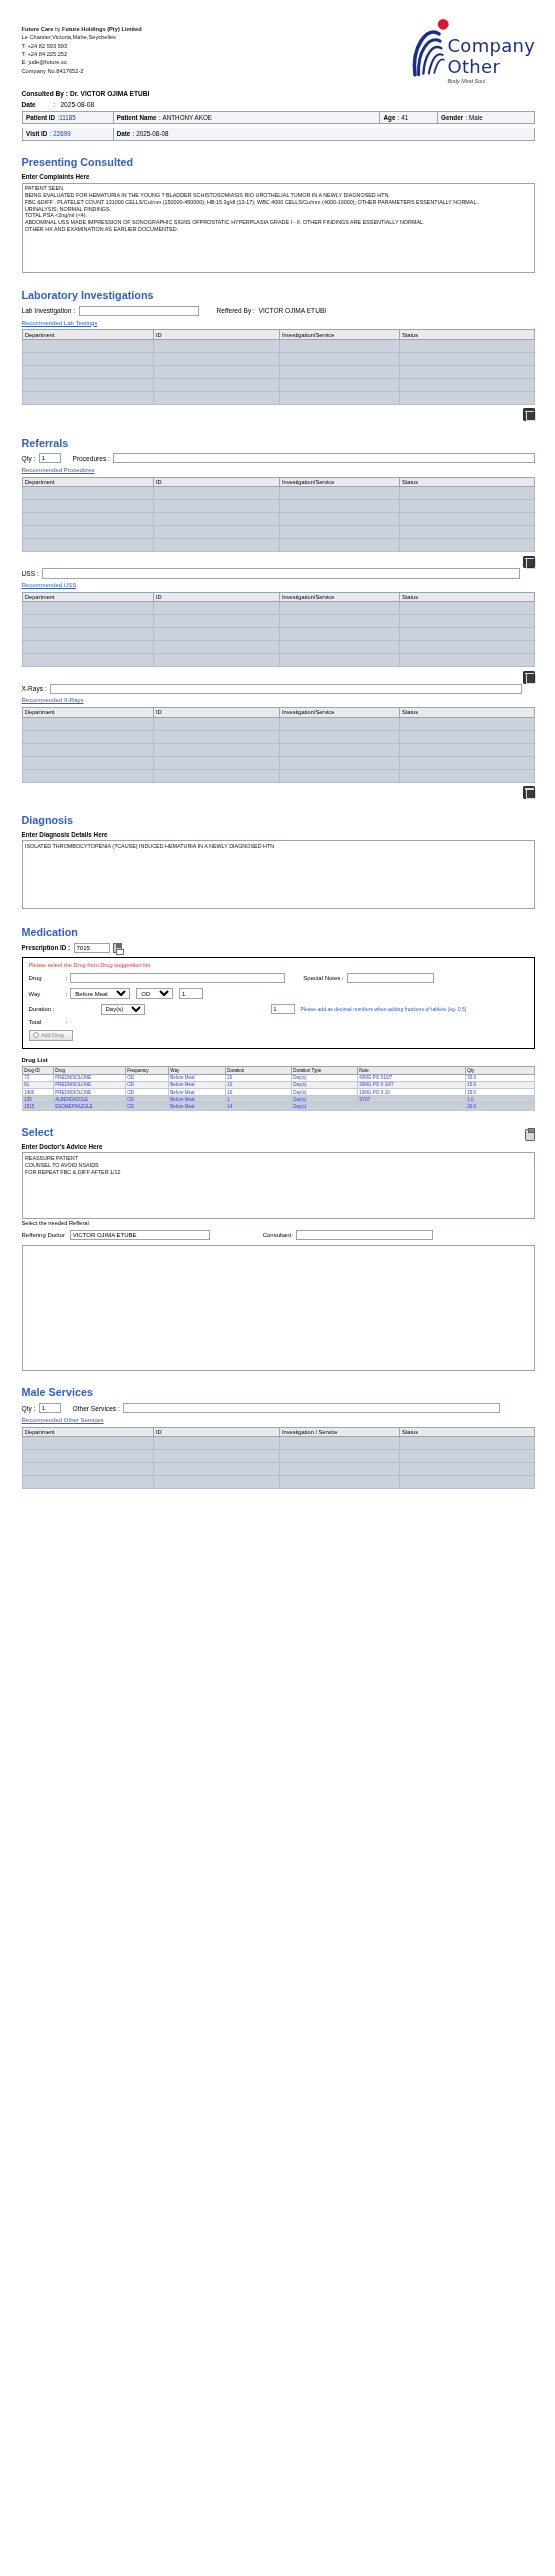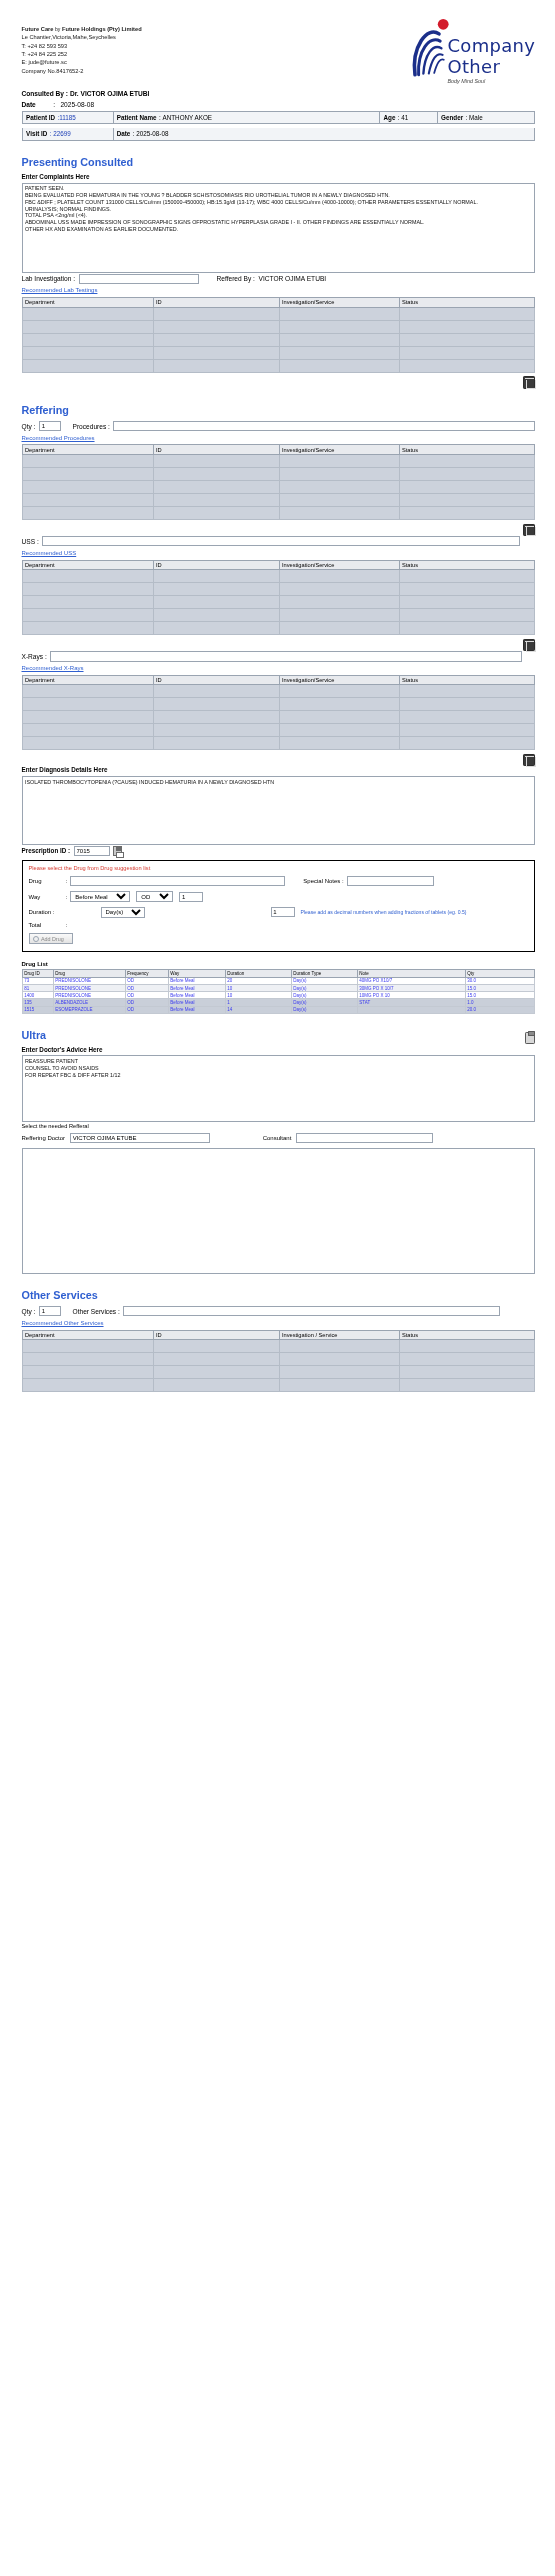--- a/index.html
+++ b/index.html
@@ -264,20 +264,21 @@
   <div class="sub-lbl">Enter Complaints Here</div>
   <textarea class="ta" rows="14" style="height: 90px;">PATIENT SEEN.
 BEING EVALUATED FOR HEMATURIA IN THE YOUNG ? BLADDER SCHISTOSOMIASIS RIO UROTHELIAL TUMOR IN A NEWLY DIAGNOSED HTN.
 FBC &amp;DIFF ; PLATELET COUNT 131000 CELLS/Cu/mm (150000-450000); HB:15.3g/dl (13-17); WBC 4000 CELLS/Cu/mm (4000-10000); OTHER PARAMETERS ESSENTIALLY NORMAL.
 URINALYSIS; NORMAL FINDINGS.
 TOTAL PSA &lt;2ng/ml (&lt;4).
 ABDOMINAL USS MADE IMPRESSION OF SONOGRAPHIC SIGNS OFPROSTATIC HYPERPLASIA GRADE I - II. OTHER FINDINGS ARE ESSENTIALLY NORMAL.
 OTHER HX AND EXAMINATION AS EARLIER DOCUMENTED.</textarea>
 
   
+  <h2 class="sect">Laboratory  Investigations</h2>
   <div class="inline">
     <span>Lab Investigation :</span>
     <input class="txt" style="width: 120px;" value="">
     <span style="margin-left:14.3px">Reffered By :</span>
     <span style="font-weight:normal">VICTOR OJIMA ETUBI</span>
   </div>
   <div class="rec-link">Recommended Lab Testings</div>
   <table class="grid">
     <thead>
       <tr>
@@ -318,21 +319,21 @@
           <td></td>
           <td></td>
         </tr>
     </tbody>
   </table>
   <div class="trash-row">
     <div class="trash"></div>
   </div>
 
   
-  <h2 class="sect">Reffering</h2>
+  <h2 class="sect">Referrals</h2>
   <div class="inline">
     <span>Qty :</span>
     <input class="txt" style="width: 21.5px;" value="1">
     <span style="margin-left:8.4px">Procedures :</span>
     <input class="txt" style="flex: 1 1 0%; width: 383px;" value="">
   </div>
   <div class="rec-link">Recommended Procedures</div>
   <table class="grid">
     <thead>
       <tr>
@@ -477,24 +478,26 @@
           <td></td>
           <td></td>
         </tr>
     </tbody>
   </table>
   <div class="trash-row">
     <div class="trash"></div>
   </div>
 
   
+  <h2 class="sect">Diagnosis</h2>
   <div class="sub-lbl">Enter Diagnosis Details Here</div>
   <textarea class="ta" style="height: 69px;">ISOLATED THROMBOCYTOPENIA (?CAUSE) INDUCED HEMATURIA IN A NEWLY DIAGNOSED HTN</textarea>
 
   
+  <h2 class="sect">Medication</h2>
   <div class="presc-row">
     <span class="lbl">Prescription ID :</span>
     <input class="presc-id" value="7015" style="">
     <div class="save-ico"></div>
   </div>
 
   <div class="med-box">
     <div class="warn">Please select the Drug from Drug suggestion list</div>
 
     <div class="med-line">
@@ -600,42 +603,42 @@
         <td>14</td>
         <td>Day(s)</td>
         <td></td>
         <td>20.0</td>
       </tr>
     </tbody>
   </table>
 
   
   <div class="advice-head">
-    <h2 class="sect">Ultra</h2>
+    <h2 class="sect">Select</h2>
     <div style="padding-top:18px">
       <div class="clipboard"></div>
     </div>
   </div>
   <div class="sub-lbl">Enter Doctor's Advice Here</div>
   <textarea class="ta" style="height: 67px;">REASSURE PATIENT
 COUNSEL TO AVOID NSAIDS
 FOR REPEAT FBC &amp; DIFF AFTER 1/12</textarea>
 
   
   <div class="small">Select the needed Refferal</div>
   <div class="ref-row">
     <span>Reffering Doctor</span>
     <input class="txt" style="width: 140px;" value="VICTOR OJIMA ETUBE">
     <span style="margin-left:48px">Consultant</span>
     <input class="txt" style="width: 137px;" value="">
   </div>
   <div class="ref-big"></div>
 
   
-  <h2 class="sect">Other Services</h2>
+  <h2 class="sect">Male Services</h2>
   <div class="inline">
     <span>Qty :</span>
     <input class="txt" style="width: 21.5px;" value="1">
     <span style="margin-left:8.4px">Other Services :</span>
     <input class="txt" style="width: 377px;" value="">
   </div>
   <div class="rec-link">Recommended Other Services</div>
   <table class="grid">
     <thead>
       <tr>

